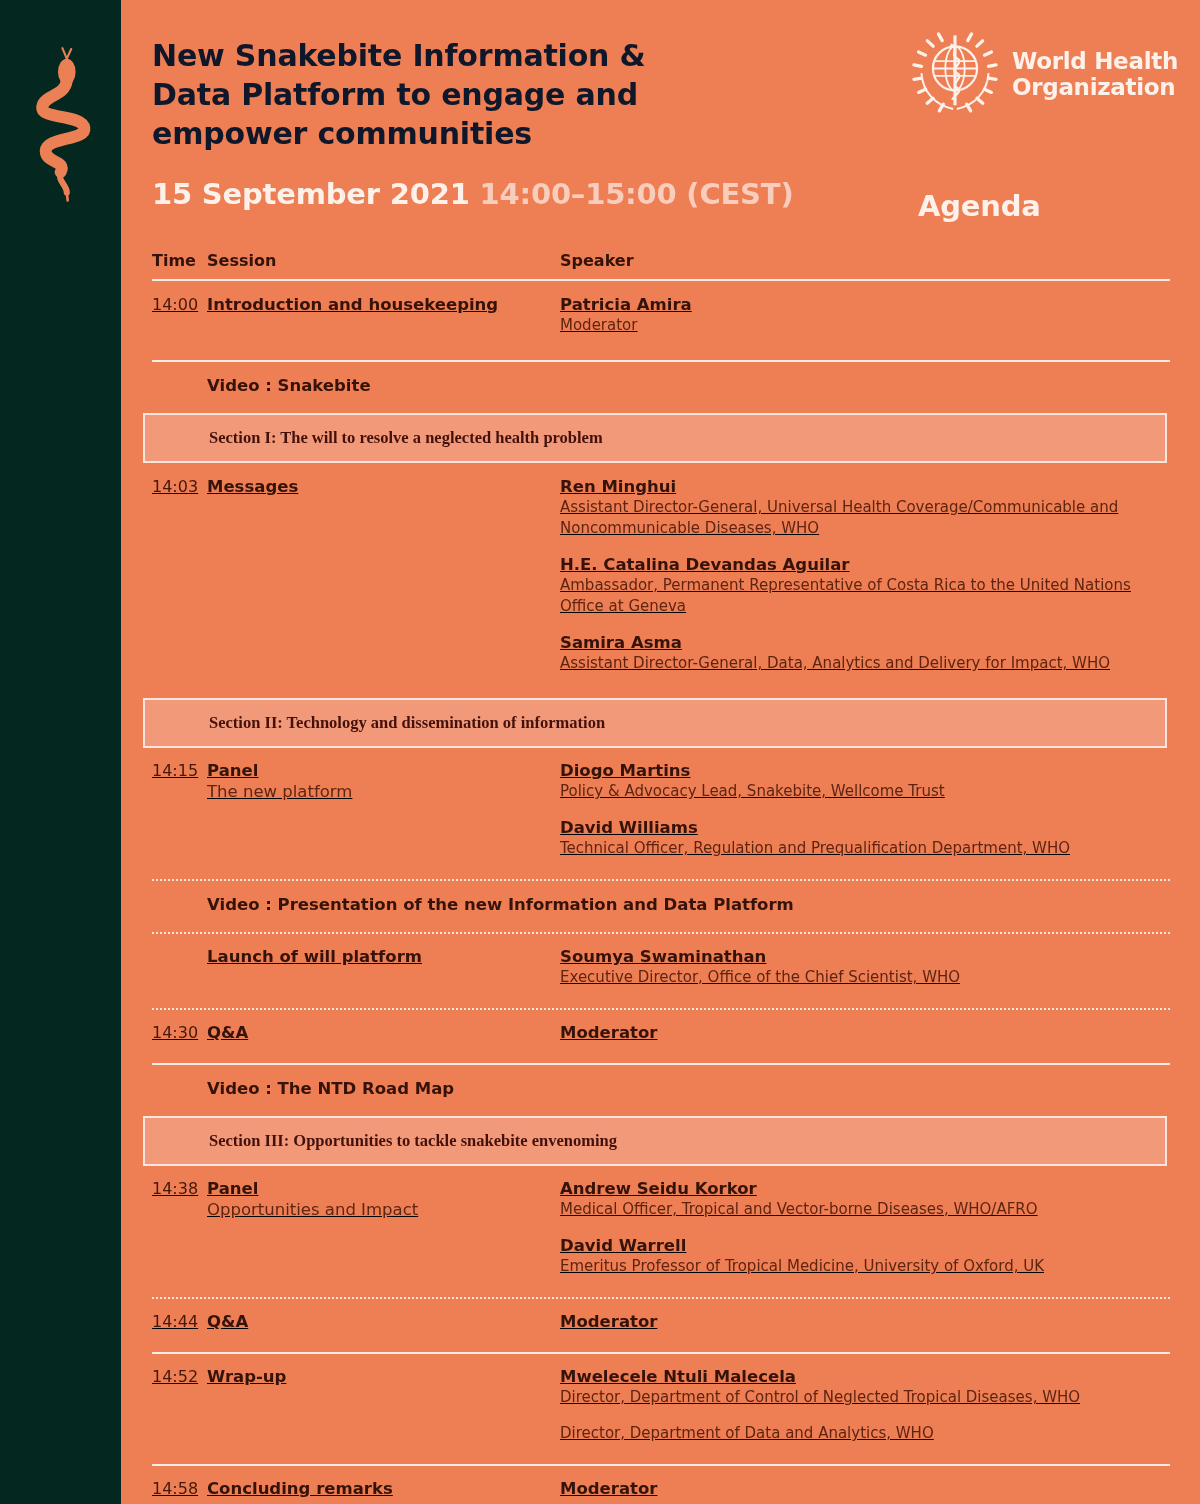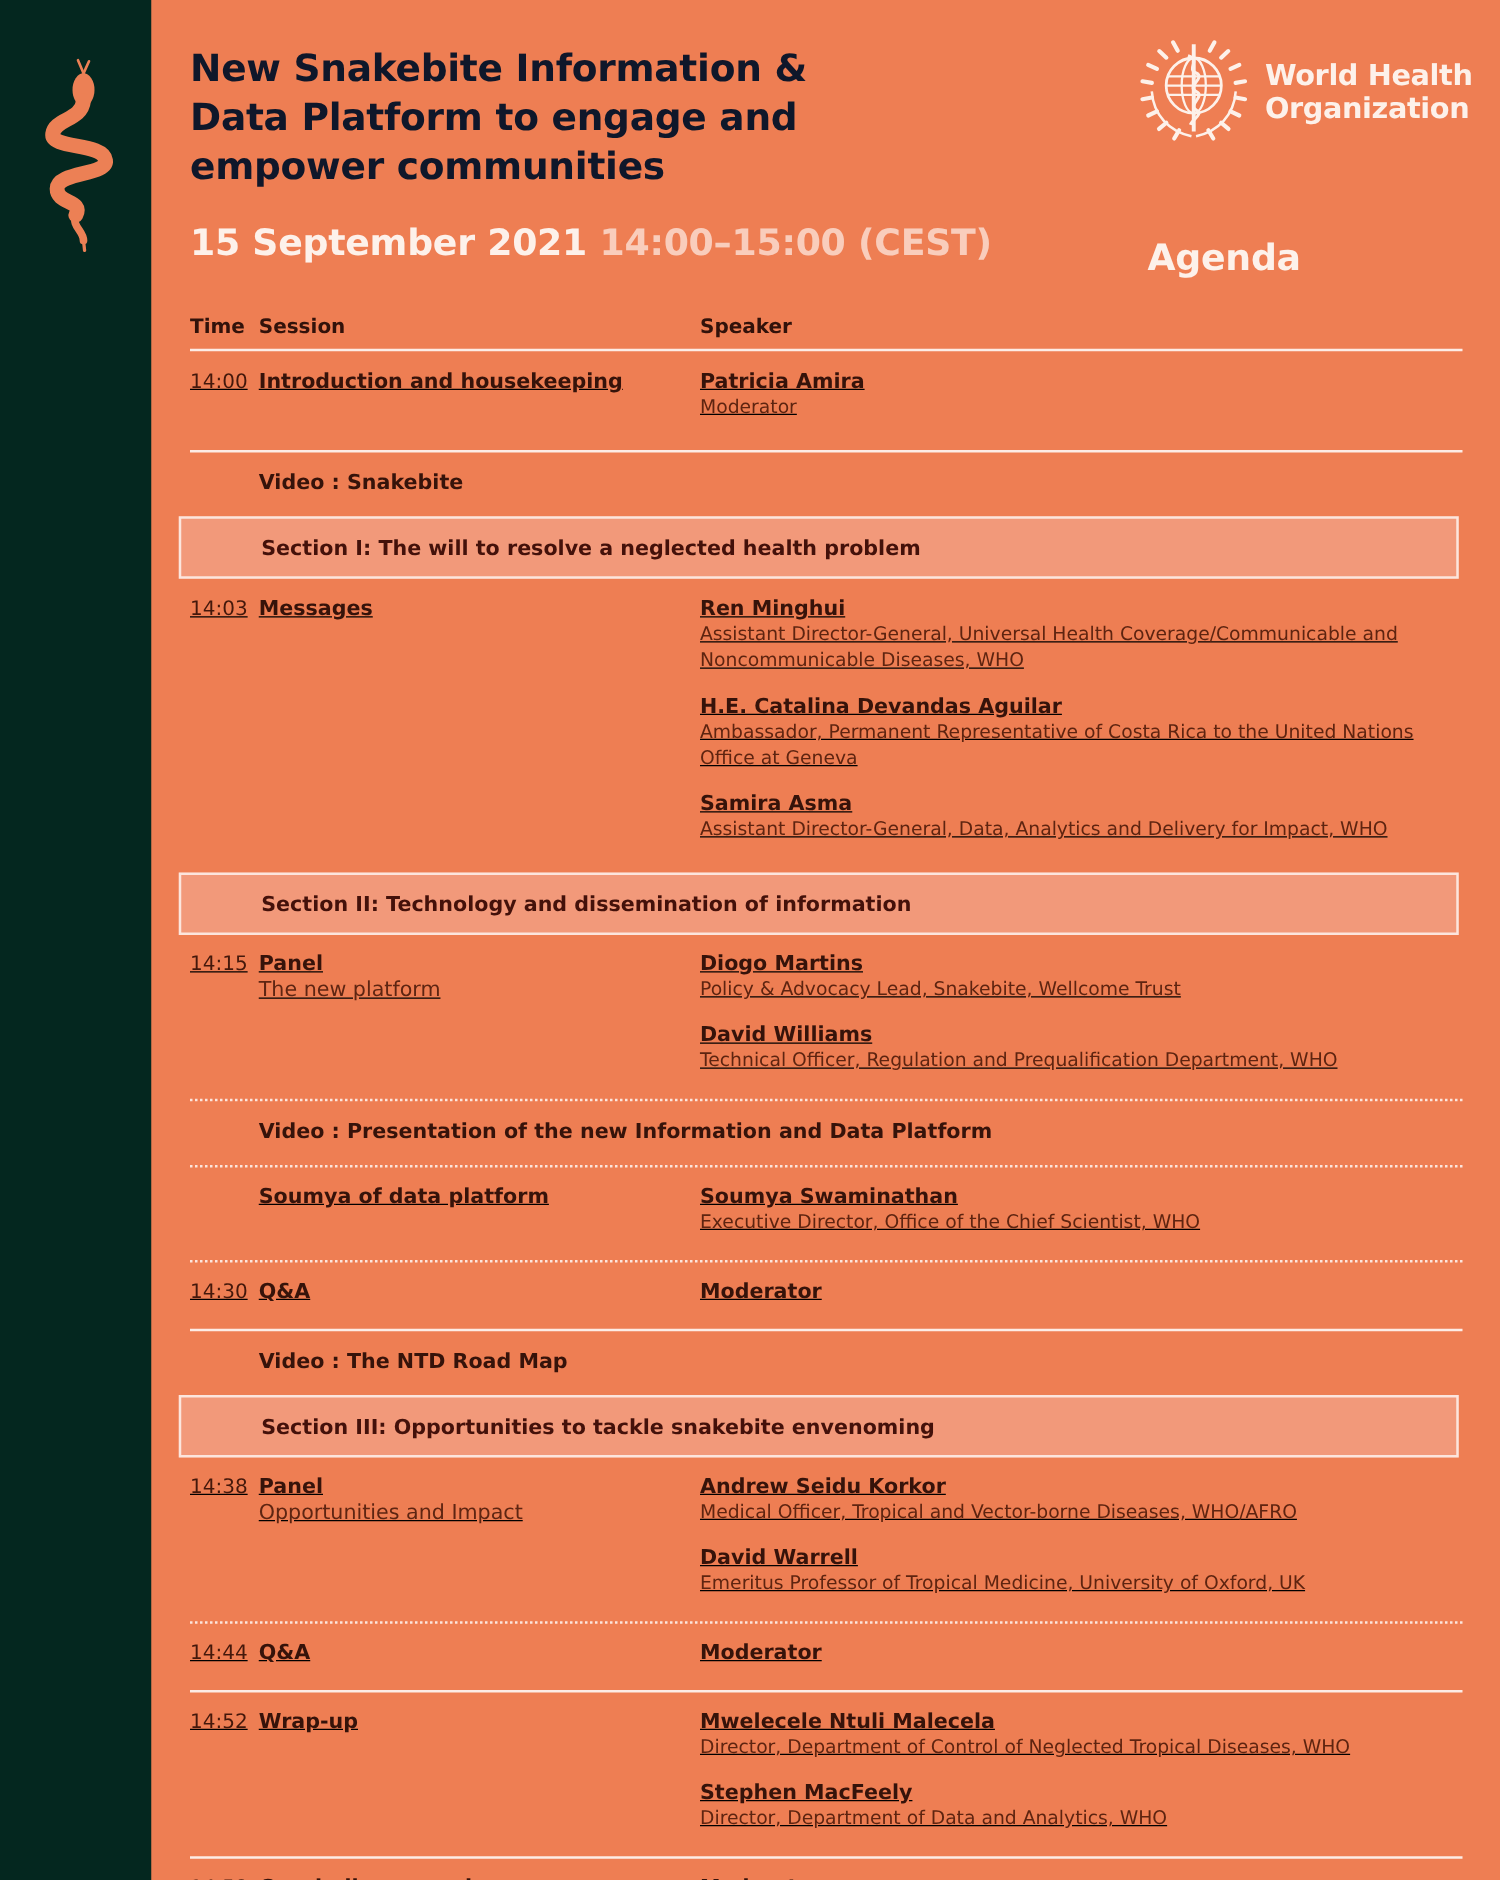--- a/index.html
+++ b/index.html
@@ -27,21 +27,21 @@
   .time{font-size:16px;color:#44180b;line-height:21px;}
   .session{font-size:16.5px;font-weight:bold;color:#36130a;line-height:21px;padding-right:18px;}
   .session .sub{display:block;font-weight:normal;color:#5e2512;}
   .speakers{display:flex;flex-direction:column;gap:15px;}
   .name{font-size:16.5px;font-weight:bold;color:#36130a;line-height:21px;}
   .role{font-size:15px;color:#5e2410;line-height:21px;max-width:600px;}
   .video-row{padding:13px 0 17px 55px;font-size:16.5px;font-weight:bold;color:#36130a;line-height:21px;}
   .band{height:50px;margin-left:-9px;margin-right:3px;background:#f2997a;
         border:2px solid rgba(255,255,255,0.75);box-sizing:border-box;
         display:flex;align-items:center;padding-left:64px;
-        font-size:16.5px;font-weight:bold;color:#44110a;}
+        font-size:16.5px;font-weight:bold;color:#44110a;font-family:Liberation Serif, serif;}
 </style>
 </head>
 <body>
 
 <div class="page">
 
   <div class="sidebar">
     <svg class="snake-svg" width="88" height="190" viewBox="0 0 100 210" fill="none">
       <g stroke="#ec8055" stroke-linecap="round">
         <path d="M60 41 L55 29" stroke-width="2.4"></path>
@@ -166,21 +166,21 @@
         </div>
       </div>
     </div>
     <hr class="sep dotted">
 
     <div class="video-row">Video : Presentation of the new Information and Data Platform</div>
     <hr class="sep dotted">
 
     <div class="row">
       <div class="time"></div>
-      <div class="session">Soumya of data platform</div>
+      <div class="session">Launch of will platform</div>
       <div class="speakers">
         <div>
           <div class="name">Soumya Swaminathan</div>
           <div class="role">Executive Director, Office of the Chief Scientist, WHO</div>
         </div>
       </div>
     </div>
     <hr class="sep dotted">
 
     <div class="row">
@@ -226,21 +226,20 @@
 
     <div class="row">
       <div class="time">14:52</div>
       <div class="session">Wrap-up</div>
       <div class="speakers">
         <div>
           <div class="name">Mwelecele Ntuli Malecela</div>
           <div class="role">Director, Department of Control of Neglected Tropical Diseases, WHO</div>
         </div>
         <div>
-          <div class="name">Stephen MacFeely</div>
           <div class="role">Director, Department of Data and Analytics, WHO</div>
         </div>
       </div>
     </div>
     <hr class="sep">
 
     <div class="row">
       <div class="time">14:58</div>
       <div class="session">Concluding remarks</div>
       <div class="speakers">

